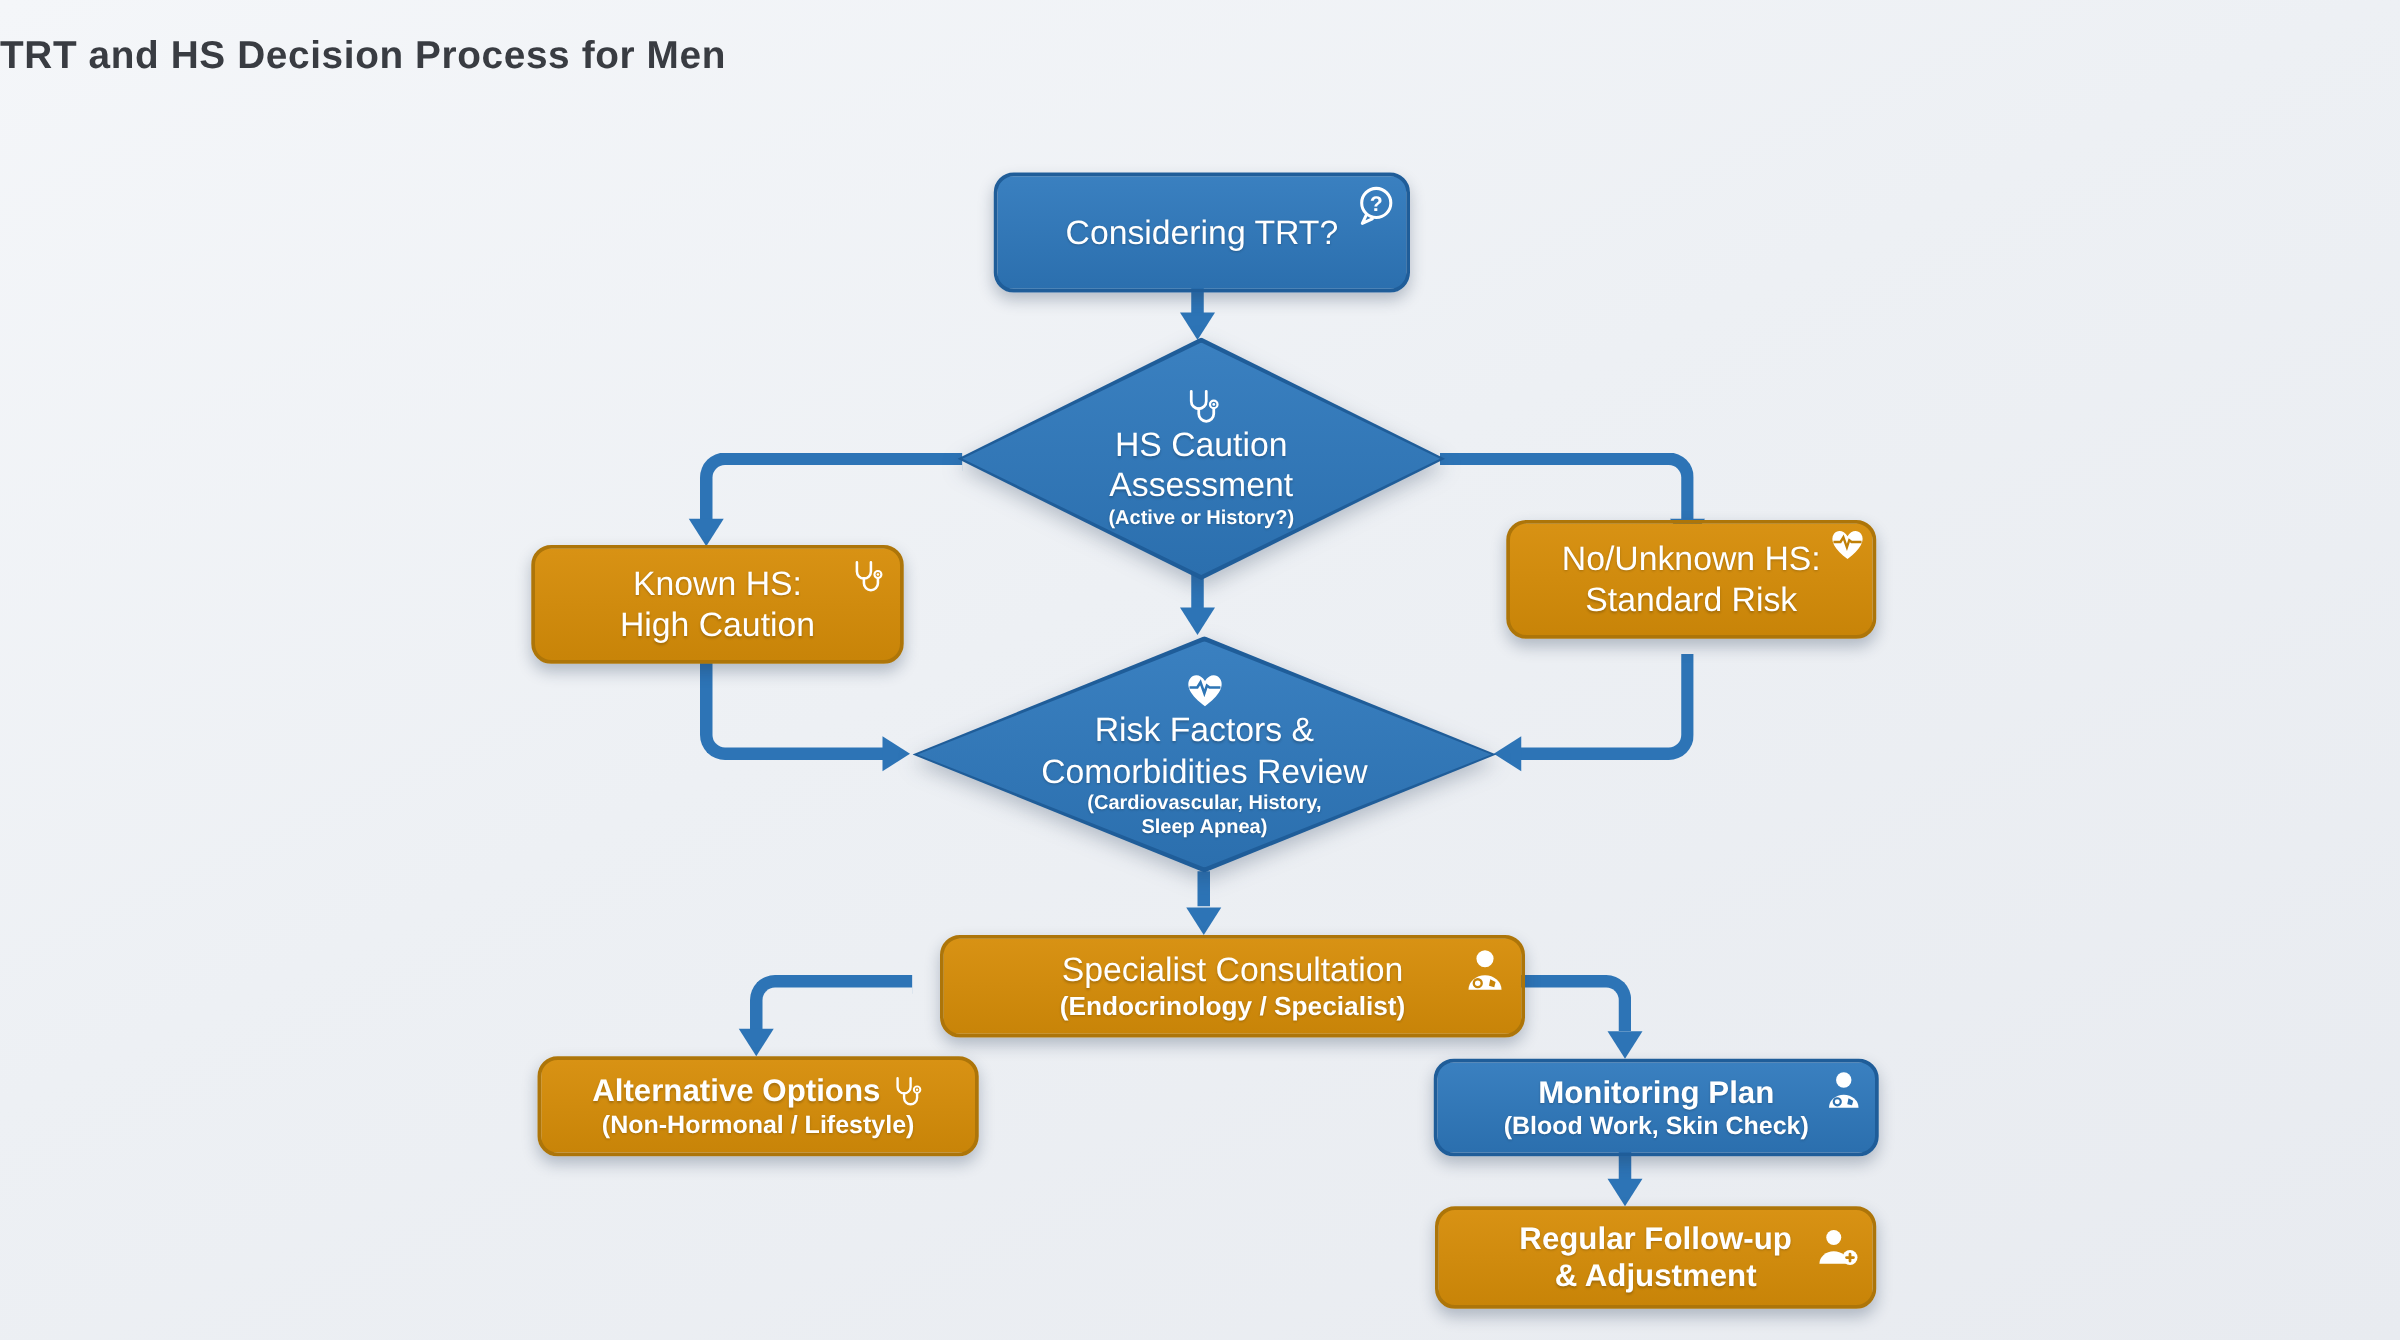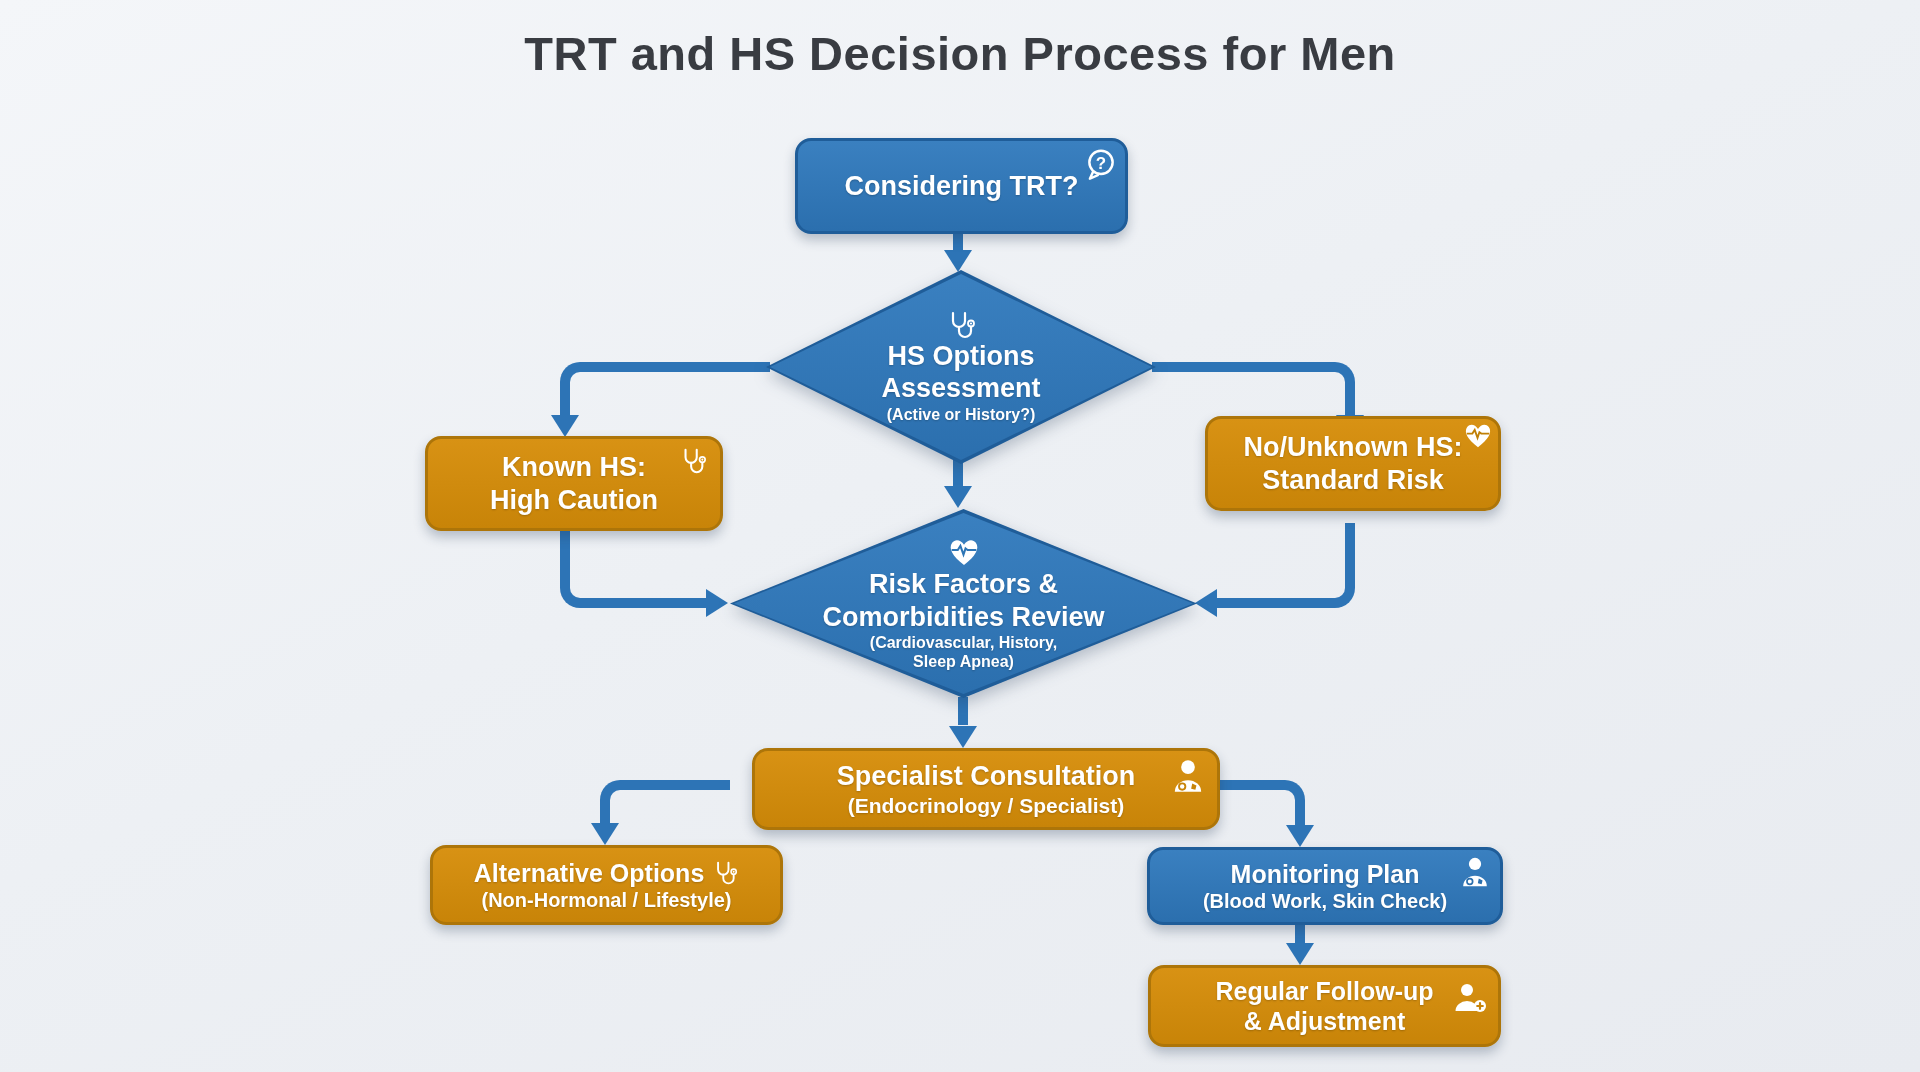--- a/index.html
+++ b/index.html
@@ -2,32 +2,32 @@
 <html><head>
 <meta charset="utf-8">
 <style>
   html,body{margin:0;padding:0;background:#e7eaee;}
   .canvas{
     position:relative;width:1920px;height:1072px;overflow:hidden;
     background:linear-gradient(155deg,#f4f6f9 0%,#edf0f4 45%,#e8ebf0 100%);
     font-family:"Liberation Sans",sans-serif;
   }
   .page-title{
-    position:absolute;top:26px;left:0;width:100%;text-align:center;margin:0;
-    font-size:47px;font-weight:bold;color:#393c42;letter-spacing:.5px;
+    position:absolute;top:26px;left:0;width:100%;margin:0;
+    font-size:31px;font-weight:bold;color:#393c42;letter-spacing:.5px;
   }
   
   .node{
     position:absolute;border-radius:16px;display:flex;flex-direction:column;
     justify-content:center;align-items:center;text-align:center;color:#fff;
     box-shadow:0 6px 12px rgba(30,50,80,.28);
   }
   .node-blue{background:linear-gradient(180deg,#3a80c0 0%,#2b6fae 100%);border:3px solid #1f5d99;}
   .node-orange{background:linear-gradient(180deg,#d89214 0%,#c88408 100%);border:3px solid #ad7509;text-align:center;}
-  .t1{font-size:27px;font-weight:bold;line-height:1.2;text-shadow:0 1px 2px rgba(0,0,0,.22);}
+  .t1{font-size:27px;font-weight:normal;line-height:1.2;text-shadow:0 1px 2px rgba(0,0,0,.22);}
   .t1s{font-size:25px;font-weight:bold;line-height:1.2;text-shadow:0 1px 2px rgba(0,0,0,.22);}
   .t2{font-size:20px;font-weight:bold;line-height:1.2;text-shadow:0 1px 2px rgba(0,0,0,.22);}
   .corner-icon{position:absolute;line-height:0;}
   .inline-row{display:flex;align-items:center;gap:7px;justify-content:center;}
 
   #node-considering{left:795px;top:138px;width:327px;height:90px;}
   #node-known{left:425px;top:436px;width:292px;height:89px;}
   #node-nounknown{left:1205px;top:416px;width:290px;height:89px;}
   #node-specialist{left:728px;top:748px;width:462px;height:76px;margin-left:24px;}
   #node-alternative{left:430px;top:845px;width:347px;height:74px;}
@@ -117,21 +117,21 @@
     <div class="diamond-fill"></div>
     <div class="diamond-content">
       <span class="icon">
         <svg width="32" height="30" viewBox="0 0 32 30">
           <path d="M8 3 v8 a6 6 0 0 0 12 0 V3" fill="none" stroke="#fff" stroke-width="2.2" stroke-linecap="round"></path>
           <path d="M14 16.8 V21 a6 6 0 0 0 12 0 v-4" fill="none" stroke="#fff" stroke-width="2.2" stroke-linecap="round"></path>
           <circle cx="26" cy="13.5" r="3" fill="none" stroke="#fff" stroke-width="1.8"></circle>
           <circle cx="26" cy="13.5" r="1.1" fill="#fff"></circle>
         </svg>
       </span>
-      <div class="t1">HS Options</div>
+      <div class="t1">HS Caution</div>
       <div class="t1">Assessment</div>
       <div class="t2">(Active or History?)</div>
     </div>
   </div>
 
   <div class="node node-orange" id="node-known">
     <div class="t1">Known HS:</div>
     <div class="t1">High Caution</div>
     <span class="icon corner-icon" style="right:12px;top:8px;">
       <svg width="30" height="28" viewBox="0 0 32 30">

